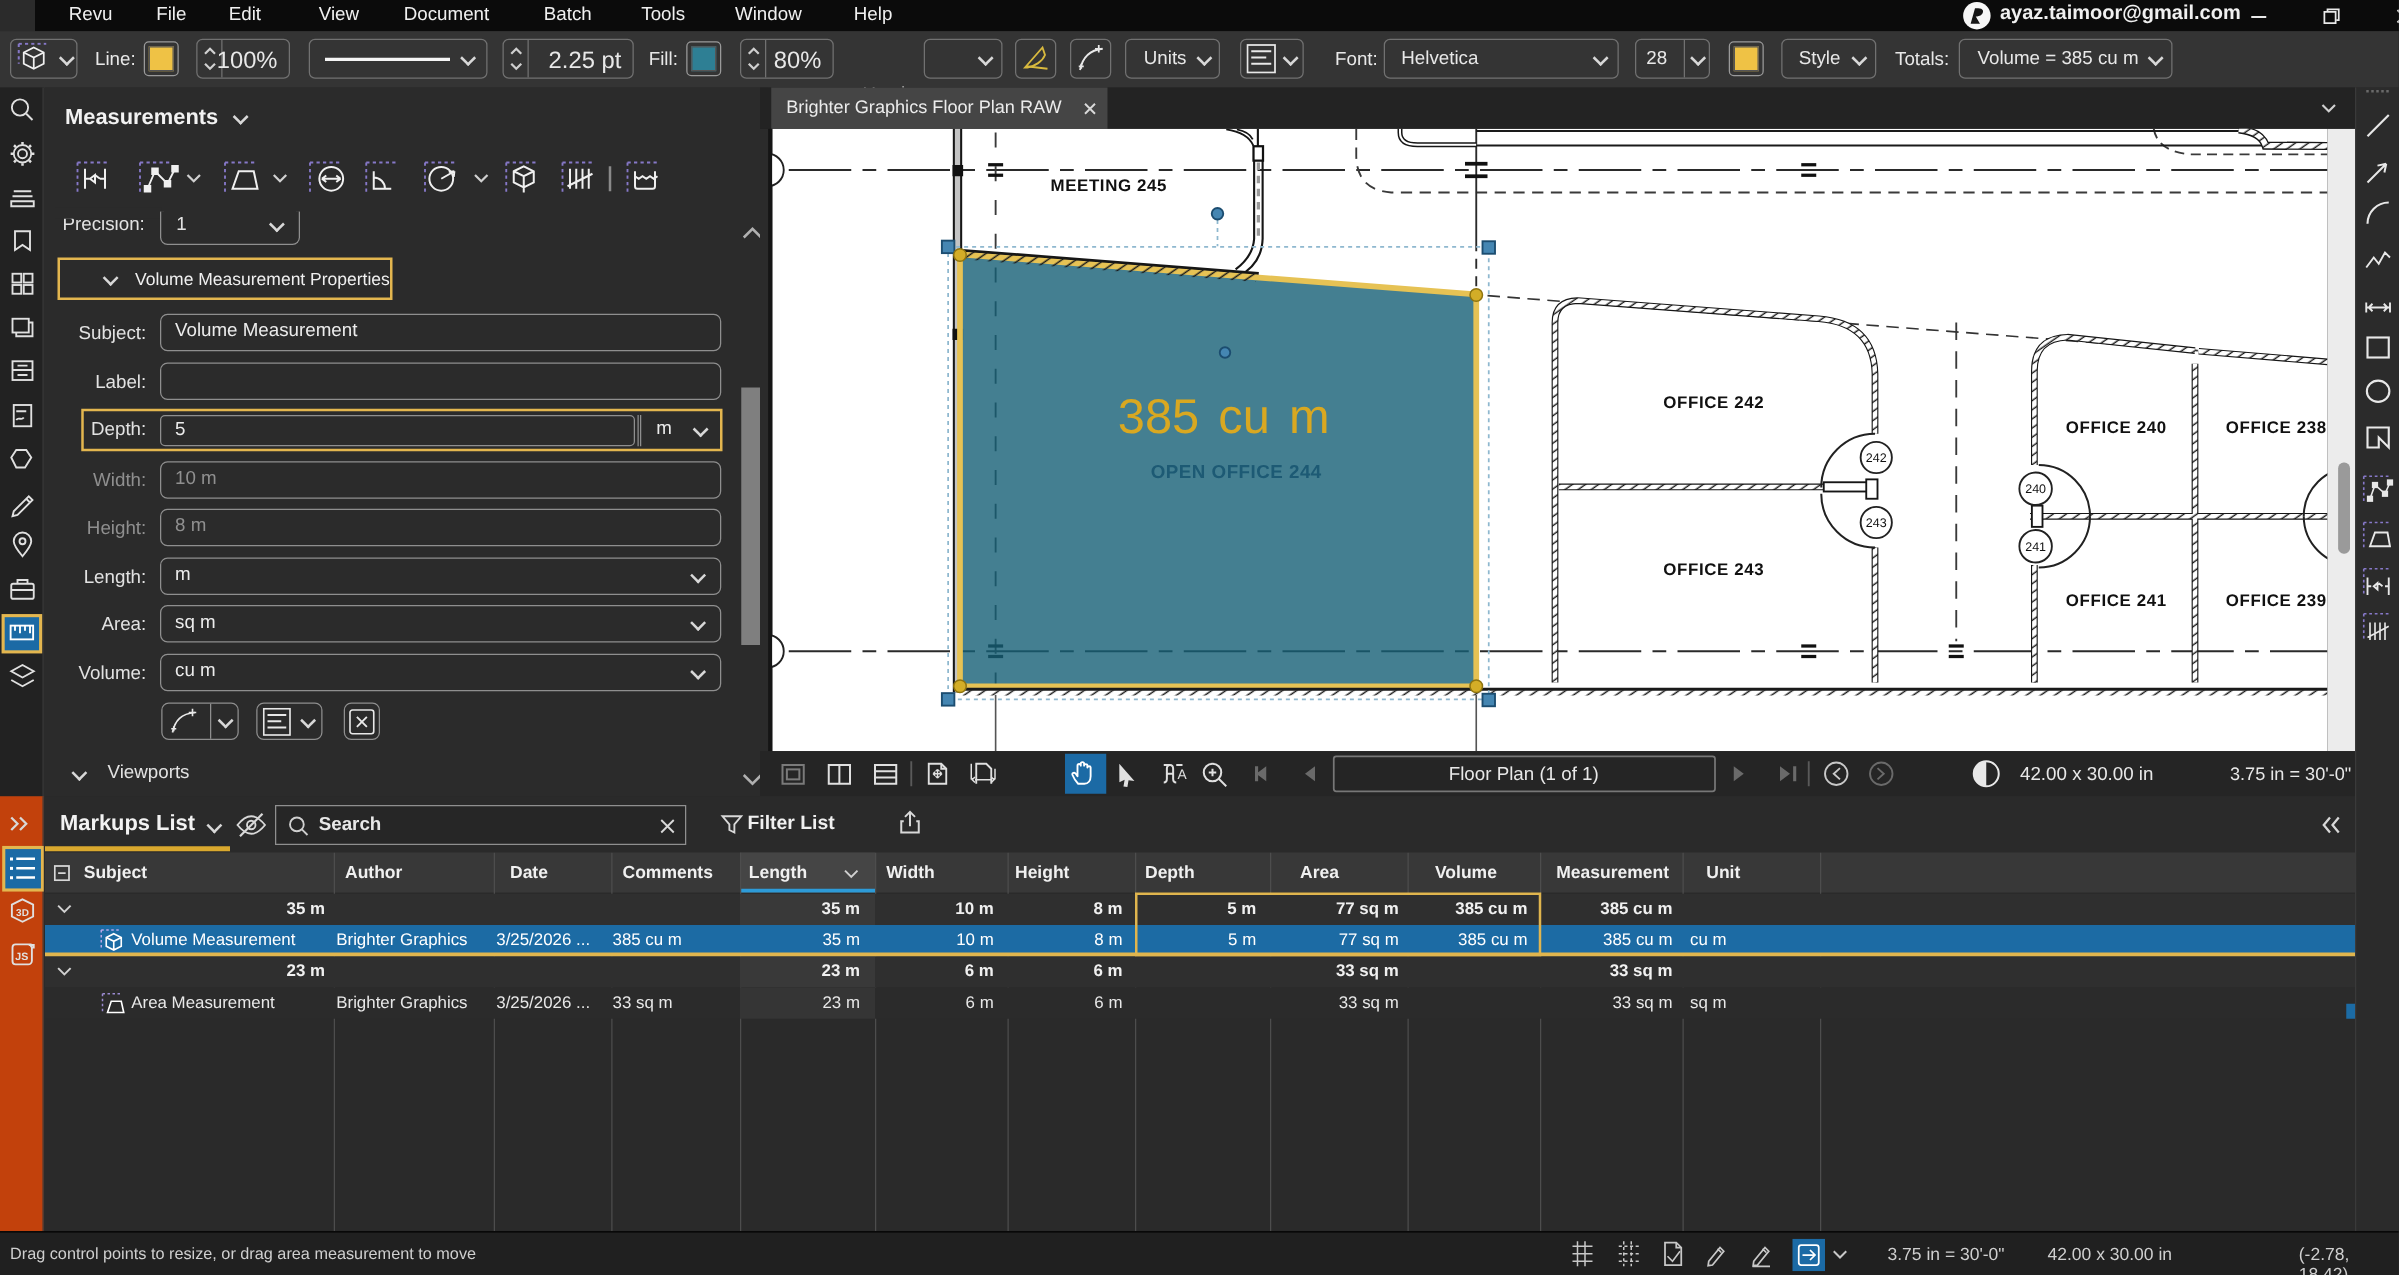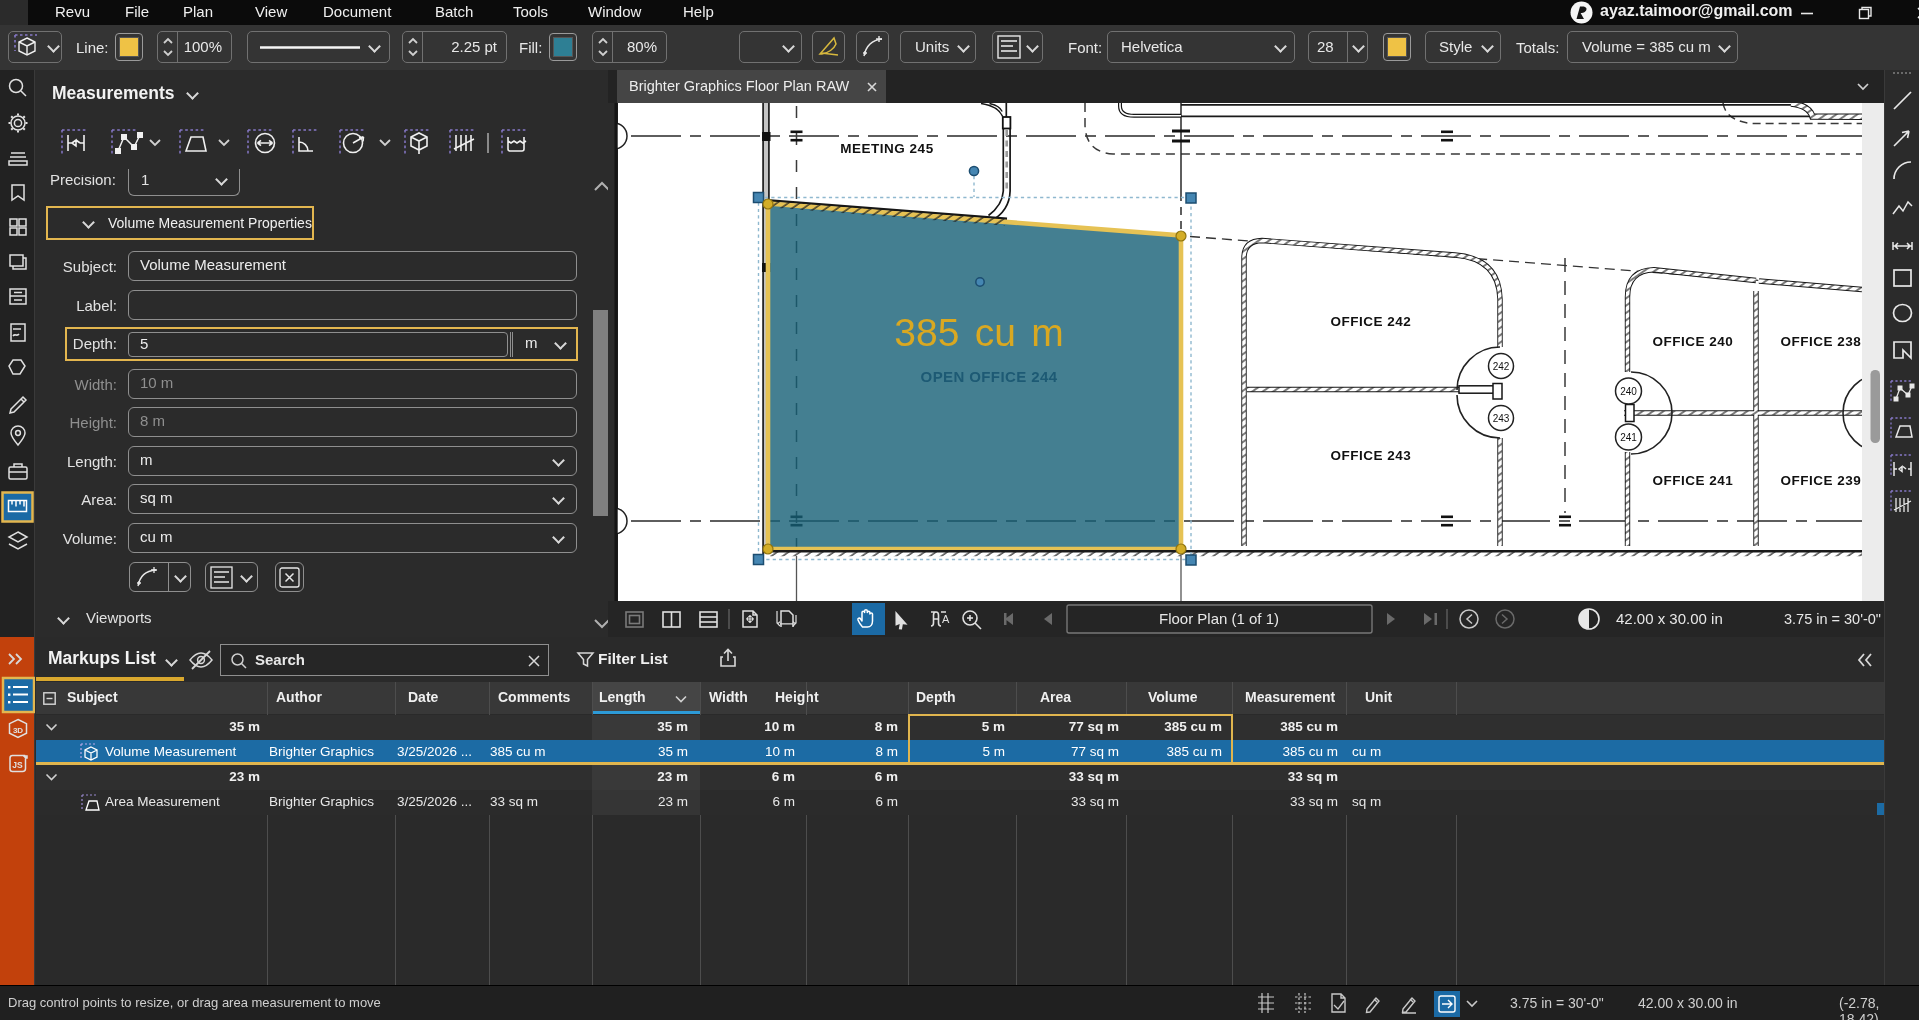--- a/index.html
+++ b/index.html
@@ -11,21 +11,21 @@
   #menubar { left:0; top:0; width:1919px; height:25px; background:#0b0b0b; color:#f0f0f0; font-size:15px;margin-left:28px; }
   #menubar .mi { position:absolute; top:3px; }
   
   #toolbar { left:0; top:25px; width:1919px; height:45px; background:#343434; color:#e8e8e8; font-size:15px; }
   .tb { position:absolute; top:6px; height:32px; border:1px solid #717171; border-radius:5px; }
   .tblabel { position:absolute; top:13px; height:20px; line-height:20px; }
   .swatch { position:absolute; top:8px; width:28px; height:28px; border:1px solid #9a9a9a; border-radius:4px; padding:3px; }
   .swatch > div { width:100%; height:100%; border:1px solid #555; }
   .spin { position:absolute; top:6px; height:32px; border:1px solid #717171; border-radius:5px; }
   .spin .arrows { position:absolute; left:0; top:0; width:20px; height:30px; border-right:1px solid #717171; }
-  .spin .val { position:absolute; right:9px; top:6px; font-size:15px; }
+  .spin .val { position:absolute; right:9px; top:6px; font-size:19px; }
   .chev { display:inline-block; width:9px; height:9px; border-right:2px solid #d8d8d8; border-bottom:2px solid #d8d8d8; transform:rotate(45deg); }
   
   #leftstrip { left:0; top:70px; width:35px; height:567px; background:#222222; border-right:1px solid #3a3a3a; }
   #mstrip { left:0; top:637px; width:35px; height:348px; background:#c2410c; border-right:1px solid #3a3a3a; }
   
   #panel { left:36px; top:70px; width:578px; height:567px; background:#2b2b2b; color:#e2e2e2; }
   .fld { position:absolute; height:30px; border:1px solid #8f8f8f; border-radius:6px; font-size:15px; color:#ececec; }
   .flbl { position:absolute; font-size:15px; color:#e2e2e2; text-align:right; width:80px; }
   .gray { color:#8f8f8f; }
   
@@ -37,21 +37,21 @@
   #markups { left:36px; top:637px; width:1848px; height:348px; background:#2a2a2a; color:#e8e8e8; }
   
   #bottombar { left:0; top:985px; width:1919px; height:35px; background:#202020; color:#cfcfcf; font-size:13px; border-top:1px solid #000; }
 </style>
 </head>
 <body>
 <div id="root">
   <div id="menubar" class="abs">
     <span class="mi" style="left:27px;">Revu</span>
     <span class="mi" style="left:97px;">File</span>
-    <span class="mi" style="left:155px;">Plan</span>
+    <span class="mi" style="left:155px;">Edit</span>
     <span class="mi" style="left:227px;">View</span>
     <span class="mi" style="left:295px;">Document</span>
     <span class="mi" style="left:407px;">Batch</span>
     <span class="mi" style="left:485px;">Tools</span>
     <span class="mi" style="left:560px;">Window</span>
     <span class="mi" style="left:655px;">Help</span>
     <svg class="abs" style="left:1542px;top:1px;" width="23" height="23" viewBox="0 0 23 23">
       <circle cx="11.5" cy="11.5" r="11" fill="#f6f6f6"></circle>
       <path d="M6.5 18 L10 5.5 L12.5 5.5 C16.5 5.5 17.5 8 15.5 10.3 C14.2 11.8 11.8 12.1 10.6 12.1 L14 18 Z" fill="#161616"></path>
     </svg>
@@ -692,21 +692,21 @@
         </svg>
       <span class="abs" style="left:31px;top:7px;">Subject</span>
       <span class="abs" style="left:240px;top:7px;">Author</span>
       <span class="abs" style="left:372px;top:7px;">Date</span>
       <span class="abs" style="left:462px;top:7px;">Comments</span>
       <span class="abs" style="left:563px;top:7px;">Length</span>
       <svg class="abs" style="left:638px;top:12px;" width="14" height="10" viewBox="0 0 14 10">
           <path d="M2 2.5 l5 5 5 -5" fill="none" stroke="#d0d0d0" stroke-width="1.6"></path>
         </svg>
       <span class="abs" style="left:673px;top:7px;">Width</span>
-      <span class="abs" style="left:739px;top:7px;">Height</span>
+      <span class="abs" style="left:776px;top:7px;">Height</span>
       <span class="abs" style="left:880px;top:7px;">Depth</span>
       <span class="abs" style="left:1004px;top:7px;">Area</span>
       <span class="abs" style="left:1112px;top:7px;">Volume</span>
       <span class="abs" style="left:1209px;top:7px;">Measurement</span>
       <span class="abs" style="left:1329px;top:7px;">Unit</span>
     </div>
 
     <svg class="abs" style="left:0;top:45px;" width="1848" height="303" viewBox="0 0 1848 303">
       <g stroke="#4d4d4d" stroke-width="1">
         <line x1="231.5" y1="0" x2="231.5" y2="303"></line>

